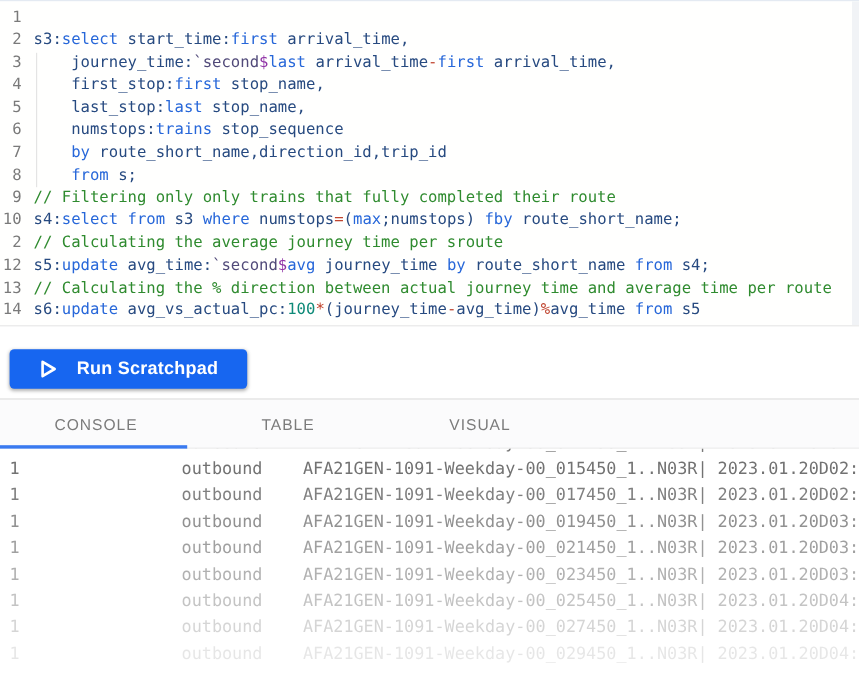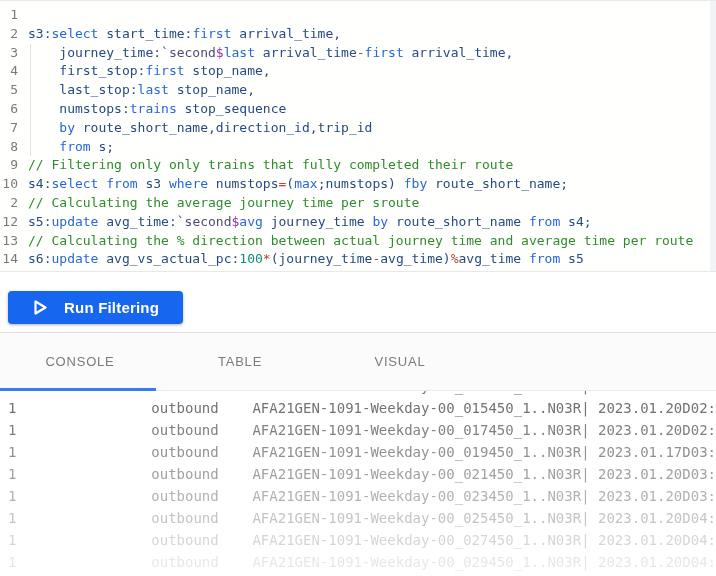--- a/index.html
+++ b/index.html
@@ -30,21 +30,21 @@
 
   
   .action-bar { height:60px; padding:19px 0 0 8px; background:#ffffff; }
   .run-btn { display:flex; align-items:center; height:33px; padding:0 24px 0 26px;
              background:var(--accent); color:#ffffff; border:none; border-radius:4px;
              font-family:"Liberation Sans", sans-serif; font-size:15px; font-weight:bold;
              letter-spacing:.2px; cursor:pointer; box-shadow:0 1px 3px rgba(0,0,0,.3); }
   .run-btn svg { margin-right:17px; display:block; }
 
   
-  .tabs { position:relative; display:flex; height:59px; background:#fbfbfc;
+  .tabs { position:relative; display:flex; height:42px; background:#fbfbfc;
           border-top:1px solid #e0e0e0; border-bottom:1px solid #eaeaea; }
   .tab { width:160px; display:flex; align-items:center; justify-content:center;
          color:#7b7b7b; font-size:13px; letter-spacing:.8px; cursor:pointer;
          text-transform:uppercase; }
   .tab-indicator { position:absolute; left:0; bottom:-1px; width:156px; height:3px;
                    background:var(--indicator); }
 
   
   .console { position:relative; width:716px; height:195px; background:#ffffff;
              overflow:hidden; padding-left:8px;
@@ -75,21 +75,21 @@
       <div class="code-line"><span class="lnum">14</span><span class="ctext"><span class="tok-ident">s6:</span><span class="tok-keyword">update</span><span class="tok-ident"> avg_vs_actual_pc:</span><span class="tok-number">100</span><span class="tok-operator">*</span><span class="tok-ident">(journey_time</span><span class="tok-operator">-</span><span class="tok-ident">avg_time)</span><span class="tok-operator">%</span><span class="tok-ident">avg_time </span><span class="tok-keyword">from</span><span class="tok-ident"> s5</span></span></div>
     </div>
   <div class="editor-scrollbar"></div>
 </div>
 
 <div class="action-bar">
   <button class="run-btn">
     <svg width="13" height="15" viewBox="0 0 13 15">
       <polygon points="1.5,1.5 11.5,7.5 1.5,13.5" fill="none" stroke="#ffffff" stroke-width="2.2" stroke-linejoin="round"></polygon>
     </svg>
-    <span>Run Filtering</span>
+    <span>Run Scratchpad</span>
   </button>
 </div>
 
 <div class="tabs">
   <div class="tab">
     <span>CONSOLE</span>
   </div>
   <div class="tab">
     <span>TABLE</span>
   </div>
@@ -99,20 +99,20 @@
   <div class="tab-indicator"></div>
 </div>
 
 <div class="console">
   <div class="partial-clip">
     <div class="console-row" style="opacity: 0.9;">1                outbound    AFA21GEN-1091-Weekday-00_011450_1..N03R| 2023.01.20D02:</div>
   </div>
   <div>
       <div class="console-row" style="opacity: 0.95;">1                outbound    AFA21GEN-1091-Weekday-00_015450_1..N03R| 2023.01.20D02:</div>
       <div class="console-row" style="opacity: 0.85;">1                outbound    AFA21GEN-1091-Weekday-00_017450_1..N03R| 2023.01.20D02:</div>
-      <div class="console-row" style="opacity: 0.74;">1                outbound    AFA21GEN-1091-Weekday-00_019450_1..N03R| 2023.01.17D03:</div>
+      <div class="console-row" style="opacity: 0.74;">1                outbound    AFA21GEN-1091-Weekday-00_019450_1..N03R| 2023.01.20D03:</div>
       <div class="console-row" style="opacity: 0.64;">1                outbound    AFA21GEN-1091-Weekday-00_021450_1..N03R| 2023.01.20D03:</div>
       <div class="console-row" style="opacity: 0.52;">1                outbound    AFA21GEN-1091-Weekday-00_023450_1..N03R| 2023.01.20D03:</div>
       <div class="console-row" style="opacity: 0.4;">1                outbound    AFA21GEN-1091-Weekday-00_025450_1..N03R| 2023.01.20D04:</div>
       <div class="console-row" style="opacity: 0.28;">1                outbound    AFA21GEN-1091-Weekday-00_027450_1..N03R| 2023.01.20D04:</div>
       <div class="console-row" style="opacity: 0.16;">1                outbound    AFA21GEN-1091-Weekday-00_029450_1..N03R| 2023.01.20D04:</div>
     </div>
 </div>
 
 </body></html>

